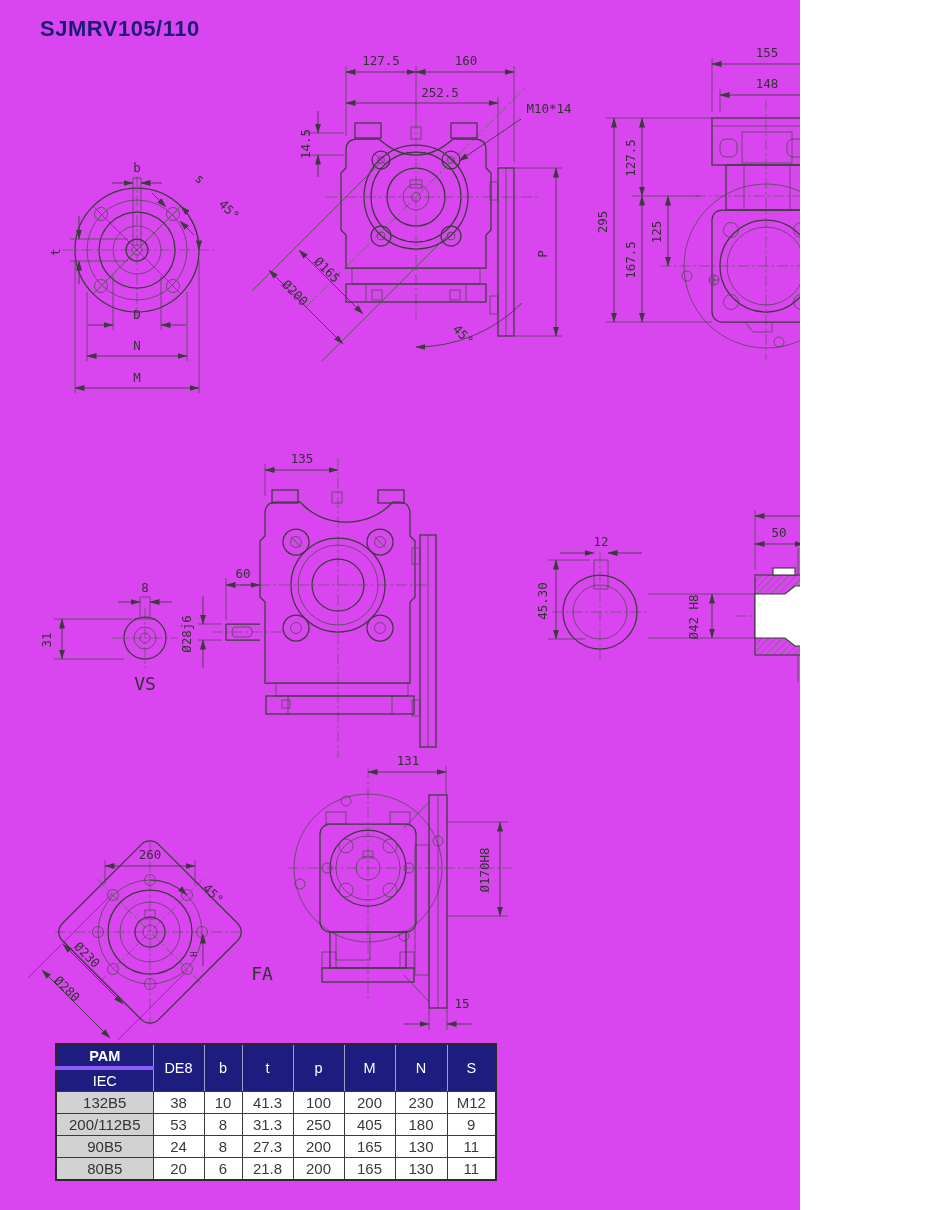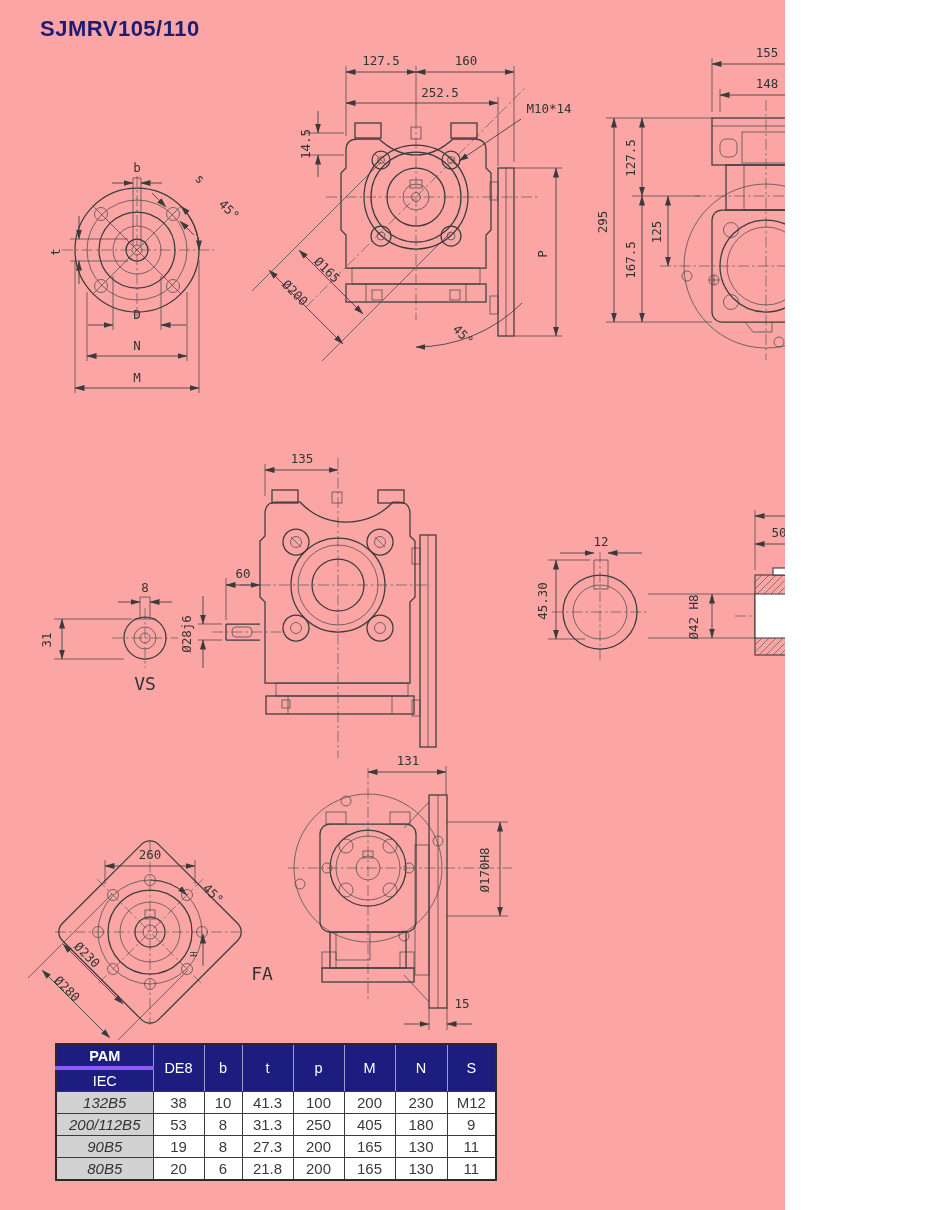--- a/index.html
+++ b/index.html
@@ -1,17 +1,17 @@
 <!DOCTYPE html>
 <html><head>
 <meta charset="utf-8">
 <style>
   html,body{margin:0;padding:0;background:#fff;}
-  .stage{position:relative;width:785px;height:1210px;background:#fca5a5;overflow:hidden;
-         font-family:"Liberation Sans",sans-serif;}
+  .stage{position:relative;width:785px;height:1210px;background:#d946ef;overflow:hidden;
+         font-family:"Liberation Sans",sans-serif;padding-left:15px;}
   .title{position:absolute;left:40px;top:16px;font-size:22px;font-weight:bold;
          color:#1c1c74;letter-spacing:.5px;}
   svg{position:absolute;left:0;top:0;}
   .ol{fill:none;stroke:#3b3b3b;stroke-width:1.25;}
   .t1{fill:none;stroke:#4a4a4a;stroke-width:0.75;}
   .cl{fill:none;stroke:#5a5a5a;stroke-width:0.7;stroke-dasharray:11 3 2.5 3;}
   .dim{fill:none;stroke:#3b3b3b;stroke-width:0.85;}
   .a2{marker-start:url(#arr);marker-end:url(#arr);}
   .ae{marker-end:url(#arr);}
   .as{marker-start:url(#arr);}
@@ -21,21 +21,21 @@
   text.sm{font:9px "DejaVu Sans Mono",monospace;fill:#333;text-anchor:middle;}
   text.big{font:18px "DejaVu Sans Mono",monospace;fill:#333;text-anchor:middle;}
   
   .dimtable{position:absolute;left:55px;top:1043px;border-collapse:collapse;
             border:2px solid #2a2a2a;table-layout:fixed;}
   .dimtable th{background:#1d1d80;color:#fff;font-weight:normal;font-size:14.5px;
                border:1px solid #9c9cc8;border-bottom-color:#3a3a3a;height:21px;padding:0;text-align:center;}
   .dimtable th.th-pam{border-bottom:4px solid #8b5cf6;font-weight:bold;}
   .dimtable td{border:1px solid #3a3a3a;font-size:15px;color:#3a3a3a;text-align:center;
                height:21px;padding:0;background:#fff;}
-  .dimtable td.c1{background:#d2d2d2;color:#333;font-style:italic;}
+  .dimtable td.c1{background:#d2d2d2;color:#333;}
 </style>
 </head>
 <body>
 
 <div class="stage">
 
   <div class="title">SJMRV105/110</div>
 
   <svg width="930" height="1040" viewBox="0 0 930 1040">
     <defs>
@@ -465,21 +465,21 @@
         <td>53</td>
         <td>8</td>
         <td>31.3</td>
         <td>250</td>
         <td>405</td>
         <td>180</td>
         <td>9</td>
       </tr>
       <tr>
         <td class="c1">90B5</td>
-        <td>19</td>
+        <td>24</td>
         <td>8</td>
         <td>27.3</td>
         <td>200</td>
         <td>165</td>
         <td>130</td>
         <td>11</td>
       </tr>
       <tr>
         <td class="c1">80B5</td>
         <td>20</td>

